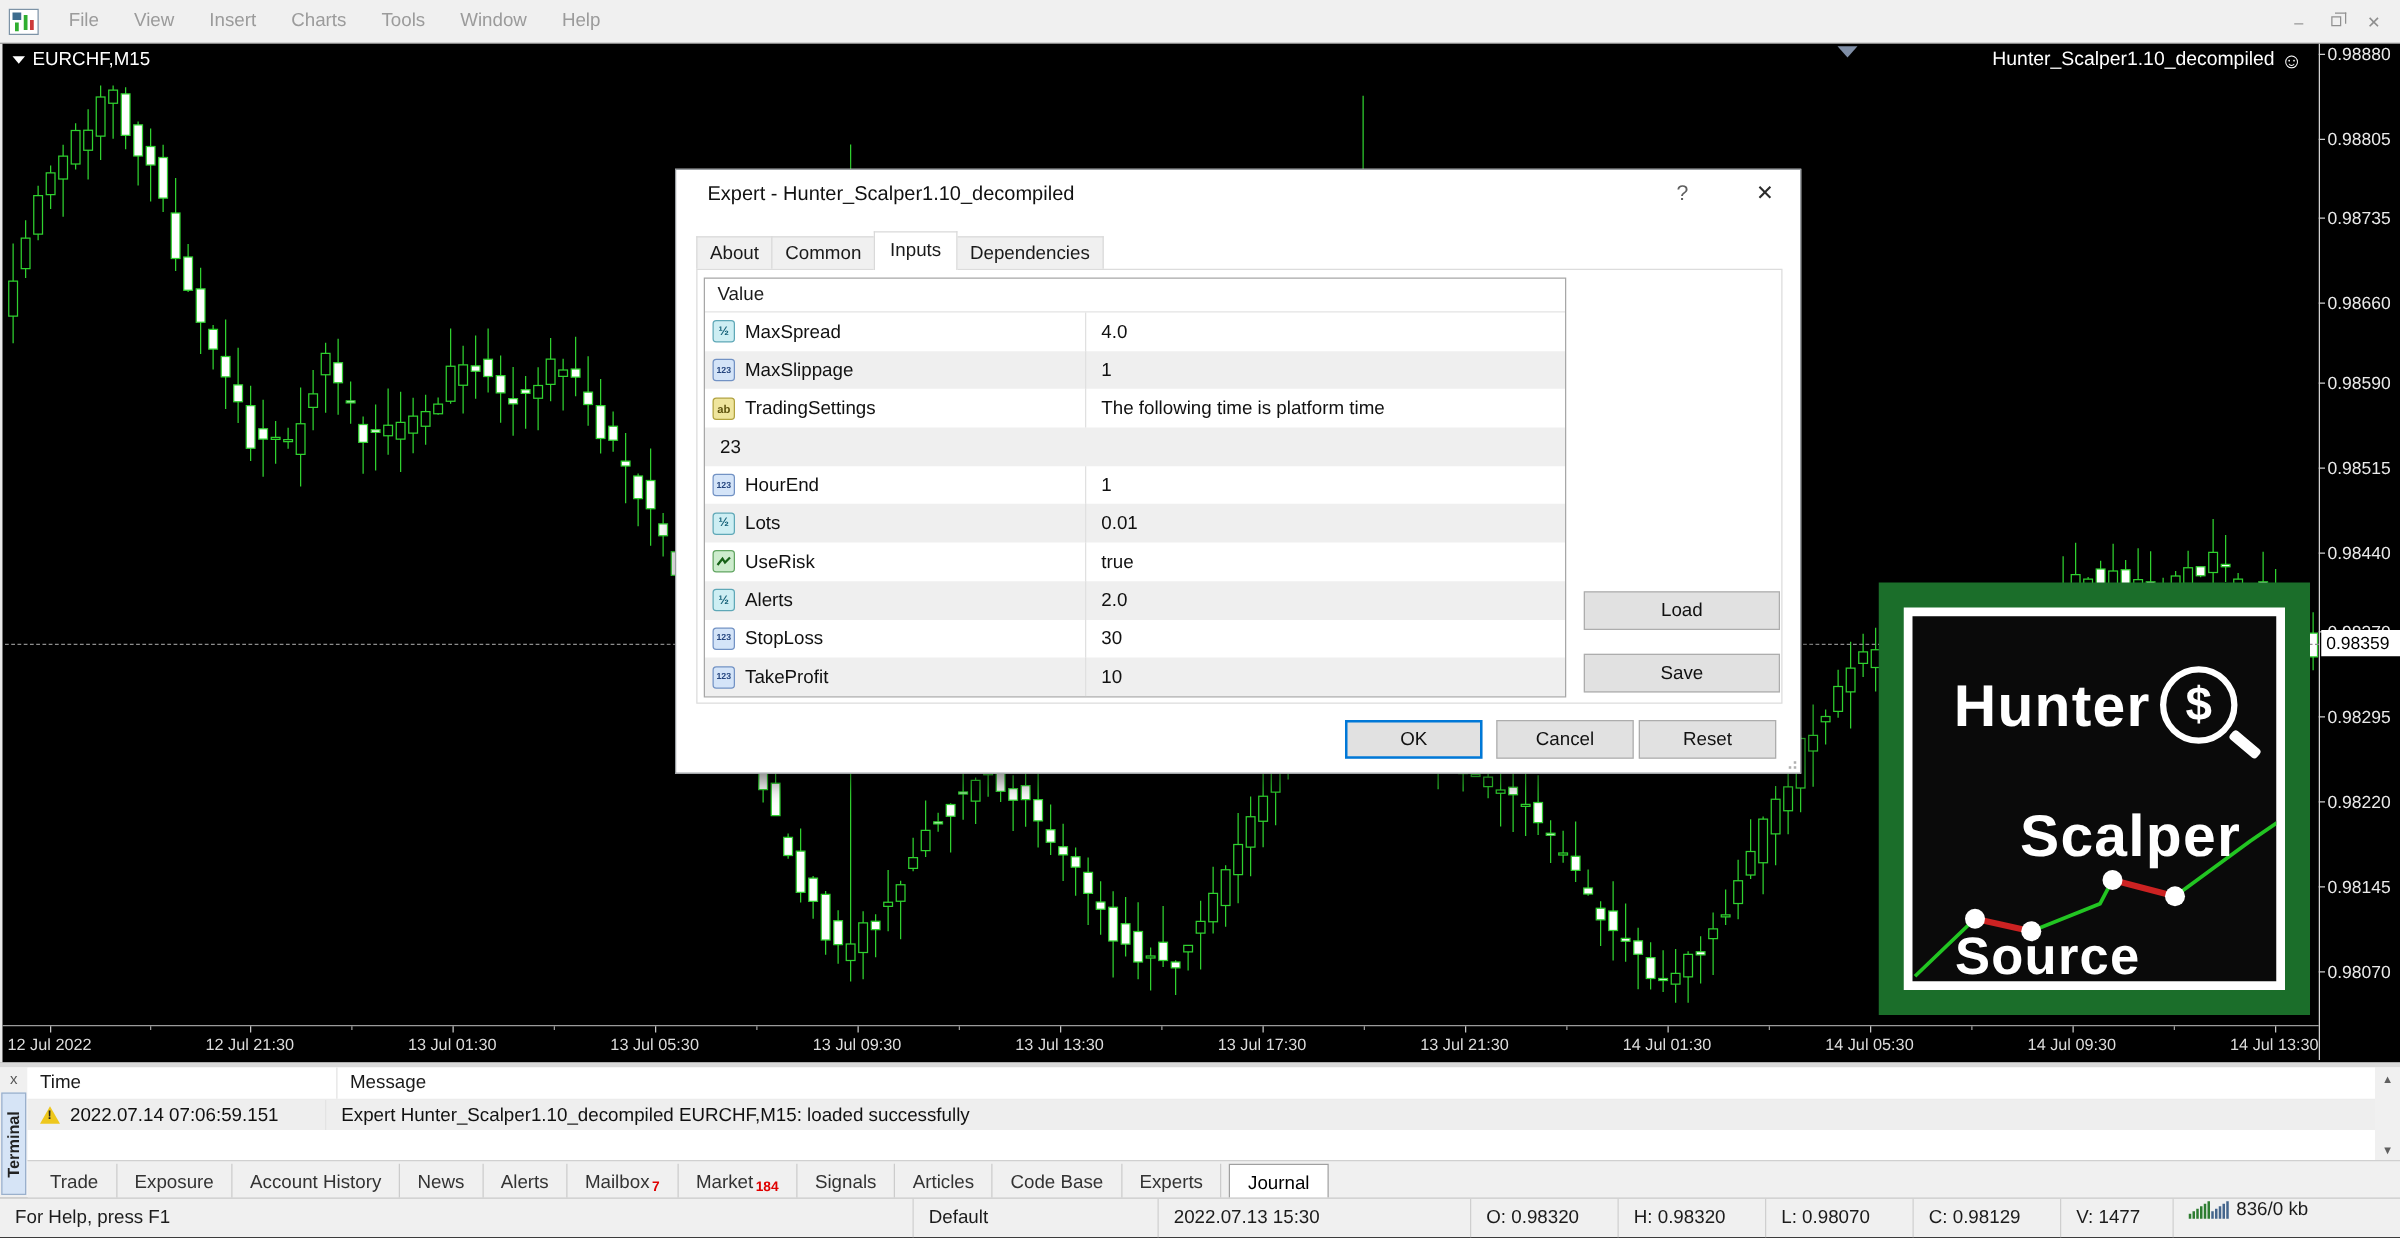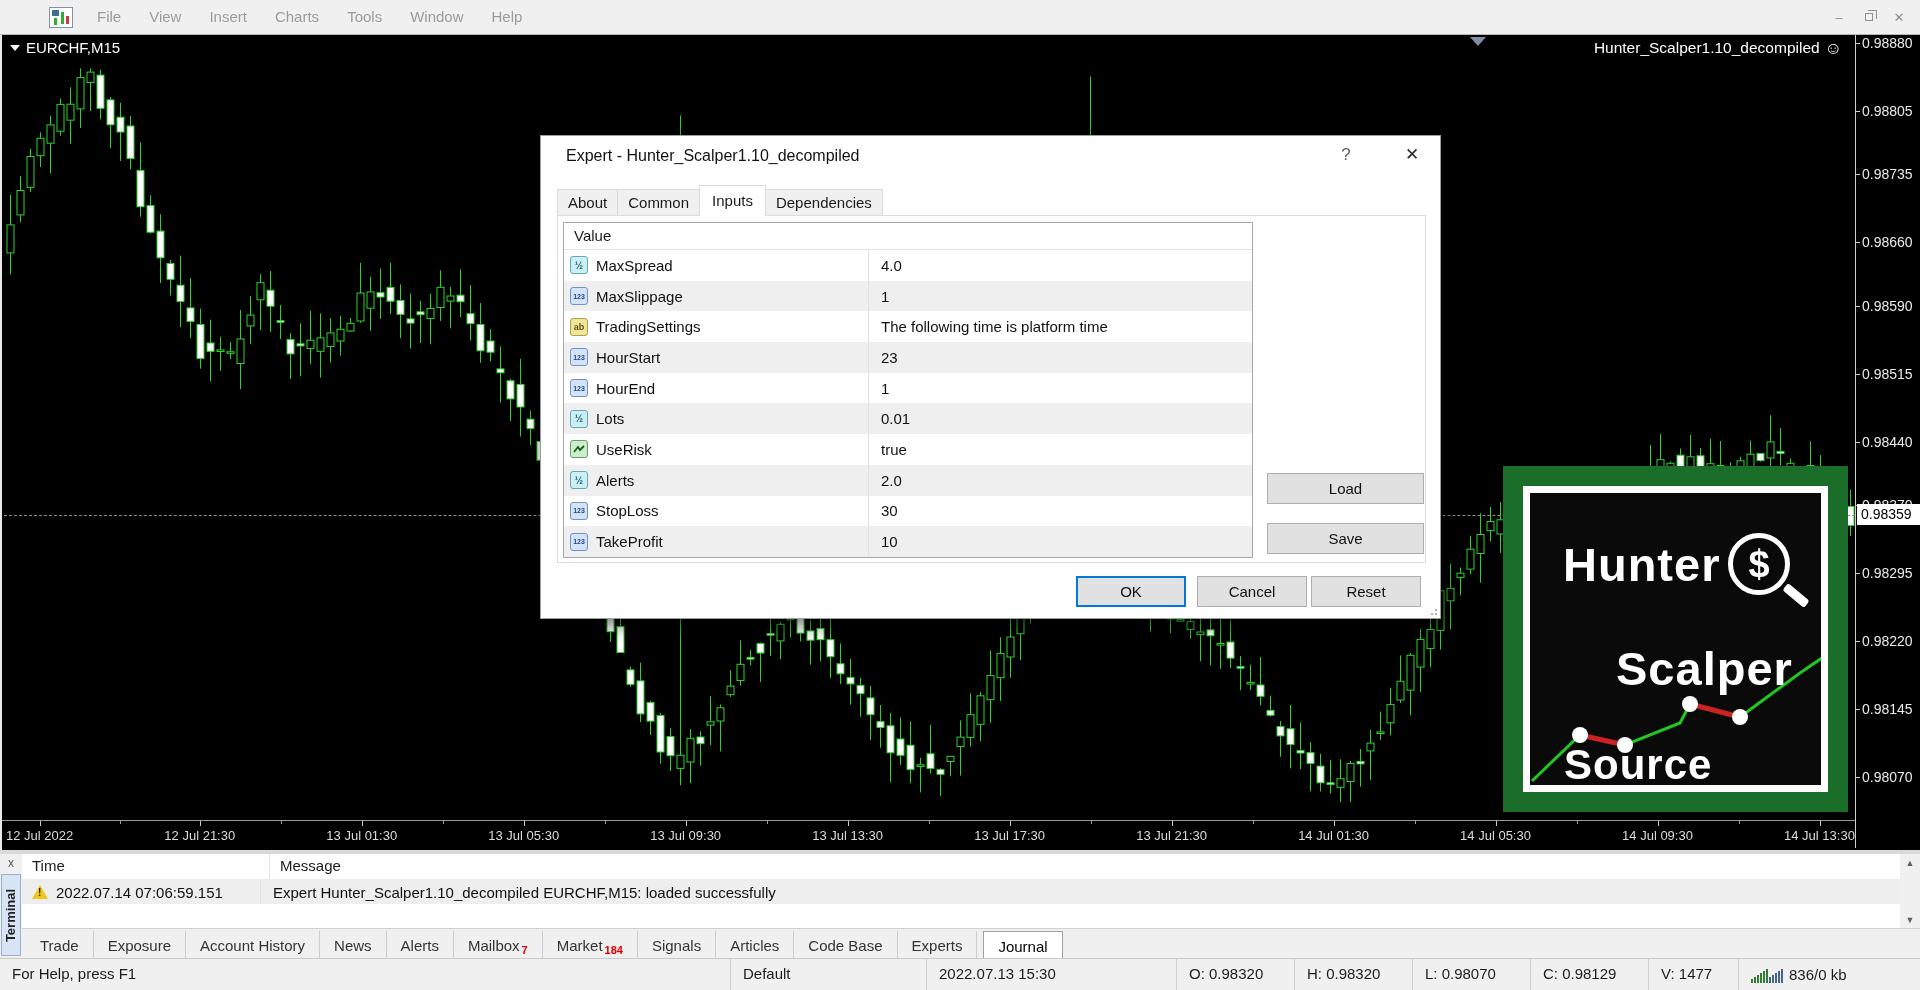--- a/index.html
+++ b/index.html
@@ -2,21 +2,21 @@
 <html><head>
 <meta charset="utf-8">
 <style>
   * { margin:0; padding:0; box-sizing:border-box; }
   html,body { width:1920px; height:990px; overflow:hidden; background:#000;
     font-family:"Liberation Sans", sans-serif; }
   #root { position:relative; width:1920px; height:990px; background:#000; }
 
   
   #menubar { position:absolute; left:0; top:0; width:1920px; height:35px;
-    background:#f0f0f0; border-bottom:1px solid #b6b6b6; display:flex; align-items:center;padding-left:42px; }
+    background:#f0f0f0; border-bottom:1px solid #b6b6b6; display:flex; align-items:center; }
   #app-icon { width:24px; height:21px; margin-left:7px; border:1px solid #7d93a6;
     background:#fff; position:relative; }
   #app-icon .bar1{position:absolute;left:2px;top:2px;width:7px;height:6px;background:#3e6d8e;}
   #app-icon .bar2{position:absolute;left:11px;top:4px;width:3px;height:12px;background:#2fae2f;}
   #app-icon .bar3{position:absolute;left:16px;top:8px;width:3px;height:8px;background:#cc3a3a;}
   #app-icon .bar4{position:absolute;left:4px;top:10px;width:3px;height:7px;background:#2fae2f;}
   #menu-items { display:flex; margin-left:10px; }
   .menu-item { padding:0 14px; font-size:15px; color:#9b9b9b; line-height:34px; }
   #win-controls { margin-left:auto; display:flex; margin-right:6px; }
   .win-btn { width:30px; height:22px; display:flex; align-items:center; justify-content:center;
@@ -138,21 +138,21 @@
   
   #statusbar { position:absolute; left:0; top:958px; width:1920px; height:32px; background:#f0f0f0;
     border-top:1px solid #c9c9c9; display:flex; align-items:stretch; }
   .sb-cell { font-size:15px; color:#1c1c1c; padding:6px 0 0 12px; border-left:1px solid #cfcfcf;
     white-space:nowrap; overflow:hidden; }
   #sb-help { flex:1; border-left:none; width:auto; }
   #sb-default { width:196px; }
   #sb-time { width:250px; }
   #sb-o,#sb-h,#sb-l,#sb-c { width:118px; }
   #sb-v { width:90px; }
-  #sb-kb { width:182px; display:flex; align-items:center; gap:6px; padding-top:0; }
+  #sb-kb { width:182px; display:flex; gap:6px; padding-top:0; }
   #signal-bars { display:flex; align-items:flex-end; gap:1px; height:16px; }
   #signal-bars i { width:2px; background:#2e7d32; display:block; }
   #signal-bars i.blue { background:#44658c; }
 </style>
 </head>
 <body>
 
 <div id="root">
 
   <div id="menubar">
@@ -664,24 +664,20 @@
               <div class="pr-val">1</div>
             </div>
             <div class="param-row">
               <div class="pr-var">
                 <span class="type-icon" style="background: rgb(239, 229, 157); border-color: rgb(177, 162, 63); color: rgb(95, 84, 15); font-size: 9px;">ab</span>
                 <span class="pr-name">TradingSettings</span>
               </div>
               <div class="pr-val">The following time is platform time</div>
             </div>
             <div class="param-row alt">
-              <div class="pr-var">
-                <span class="type-icon" style="background: rgb(212, 228, 248); border-color: rgb(114, 146, 196); color: rgb(37, 69, 126); font-size: 7px;">123</span>
-                <span class="pr-name">HourStart</span>
-              </div>
               <div class="pr-val">23</div>
             </div>
             <div class="param-row">
               <div class="pr-var">
                 <span class="type-icon" style="background: rgb(212, 228, 248); border-color: rgb(114, 146, 196); color: rgb(37, 69, 126); font-size: 7px;">123</span>
                 <span class="pr-name">HourEnd</span>
               </div>
               <div class="pr-val">1</div>
             </div>
             <div class="param-row alt">

